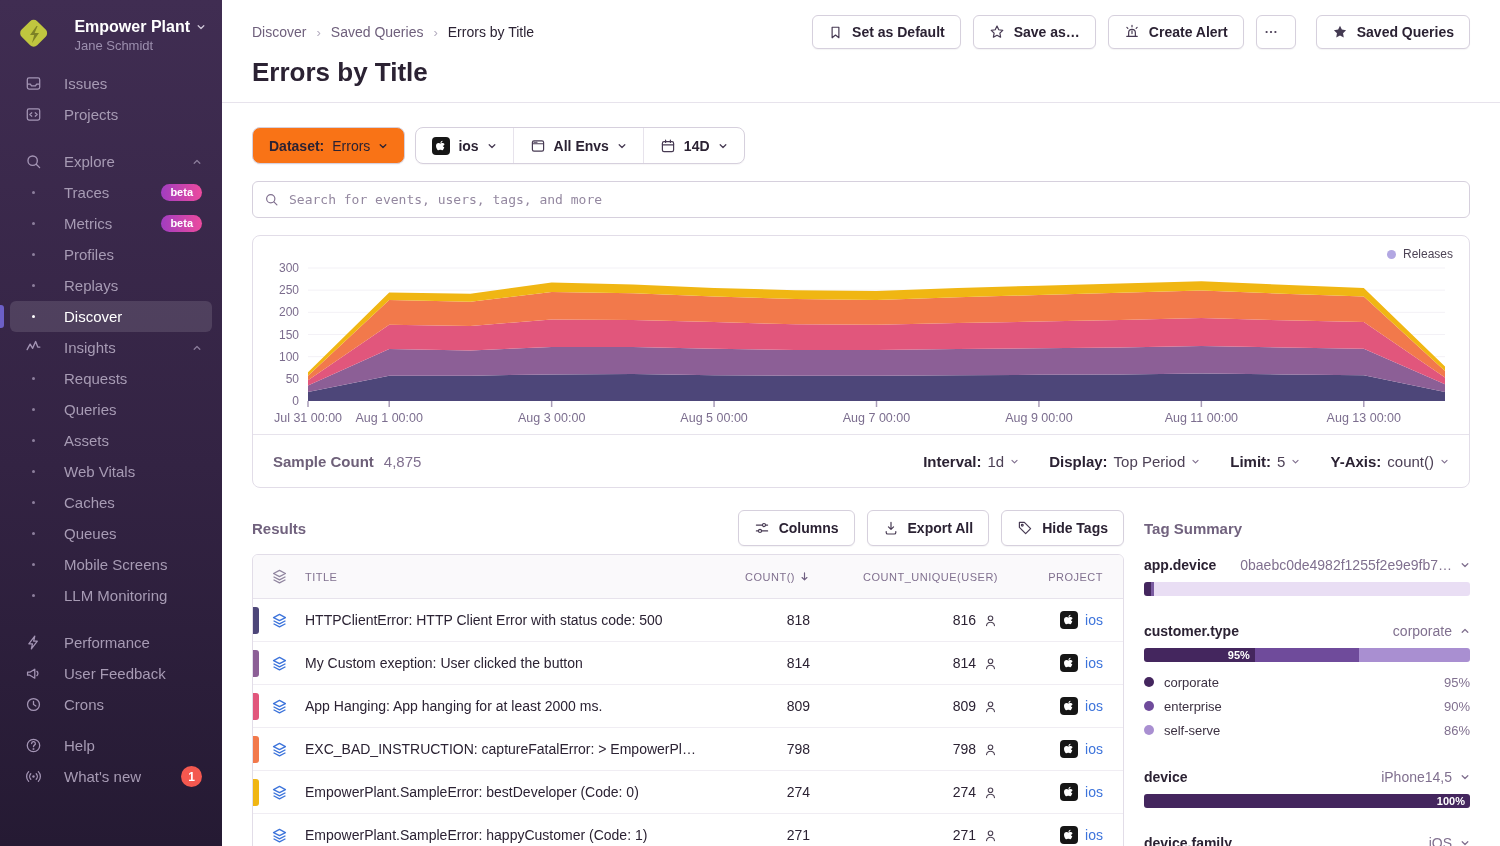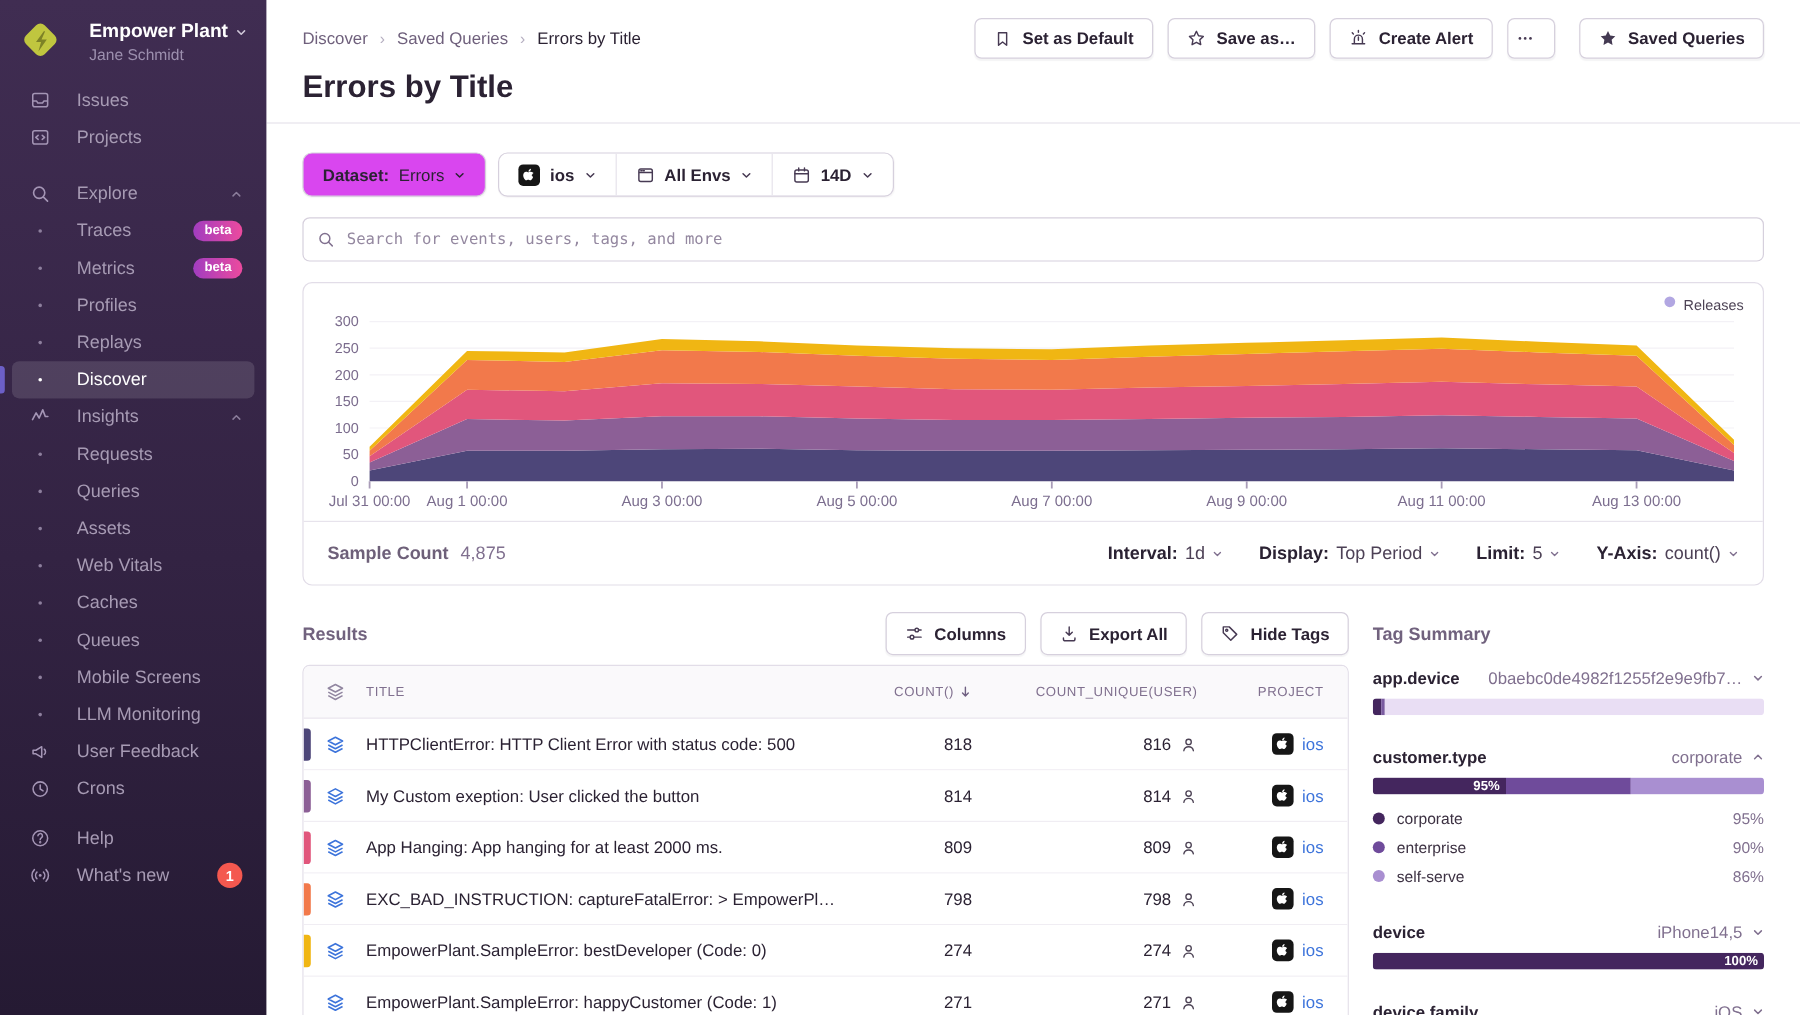--- a/index.html
+++ b/index.html
@@ -37,35 +37,35 @@
 .tb-actions{margin-left:auto;display:flex;align-items:center;gap:12px}
 .btn{display:inline-flex;align-items:center;gap:9px;height:34px;padding:0 15px;background:#fff;border:1px solid #d6d0dd;border-radius:6px;font-size:14px;font-weight:700;color:#2b2233;cursor:pointer;box-shadow:0 1px 1px rgba(43,34,51,0.05);font-family:inherit}
 .btn .ico{color:#473a53}
 .btn.icon-only{width:40px;padding:0;justify-content:center}
 .btn.saved{margin-left:8px}
 .page-title{margin-top:8px;font-size:26px;line-height:30px;font-weight:700;color:#2b2233;padding-bottom:15px}
 .topbar-divider{border-bottom:1px solid #e7e3ec}
 .content{padding:0 30px;flex:1;overflow:hidden}
 
 .filter-row{margin-top:24px;display:flex;align-items:center;gap:10px}
-.pill-btn{display:inline-flex;align-items:center;gap:8px;height:37px;padding:0 16px;background:#d946ef;border:1px solid #d6d0dd;border-radius:8px;font-size:14px;cursor:pointer;box-shadow:0 1px 1px rgba(43,34,51,0.04)}
+.pill-btn{display:inline-flex;align-items:center;gap:8px;height:37px;padding:0 16px;background:#f97316;border:1px solid #d6d0dd;border-radius:8px;font-size:14px;cursor:pointer;box-shadow:0 1px 1px rgba(43,34,51,0.04)}
 .pill-btn b{font-weight:700}
 .seg-group{display:inline-flex;height:37px;background:#fff;border:1px solid #d6d0dd;border-radius:8px;box-shadow:0 1px 1px rgba(43,34,51,0.04);overflow:hidden}
 .seg{display:inline-flex;align-items:center;gap:8px;padding:0 16px;font-size:14px;font-weight:700;cursor:pointer}
 .seg + .seg{border-left:1px solid #e7e3ec}
 .seg .ico{color:#473a53}
 .chev{color:#2b2233}
 
 .search-wrap{margin-top:17px;position:relative}
 .search-wrap .ico{position:absolute;left:12px;top:11px;color:#80708f}
 .search-input{width:100%;height:37px;border:1px solid #d6d0dd;border-radius:6px;padding:0 12px 0 36px;font-size:13px;font-family:"DejaVu Sans Mono",monospace;color:#7f1d1d;outline:none;background:#fff}
 .search-input::placeholder{color:#9488a0}
 
 .chart-card{margin-top:17px;border:1px solid #e2dde8;border-radius:8px;background:#fff;position:relative}
-.legend{position:absolute;top:11px;right:16px;display:flex;gap:7px;font-size:12px;color:#4d4355}
+.legend{position:absolute;top:11px;right:16px;display:flex;align-items:center;gap:7px;font-size:12px;color:#4d4355}
 .legend-dot{width:9px;height:9px;border-radius:50%}
 .chart-plot{height:198px;overflow:hidden}
 .chart-footer{height:53px;border-top:1px solid #e7e3ec;display:flex;align-items:center;padding:0 20px;font-size:15px}
 .sample{display:flex;align-items:baseline;gap:10px}
 .sample .lbl{font-weight:700;color:#6e6079}
 .sample .val{color:#80708f}
 .cf-controls{margin-left:auto;display:flex;align-items:center;gap:30px}
 .cf-item{display:flex;align-items:center;gap:6px;cursor:pointer}
 .cf-item .lbl{font-weight:700;color:#2b2233}
 .cf-item .val{color:#4d4156}
@@ -251,20 +251,28 @@
         <span class="nav-ico ico">
           <i class="dot-b"></i>
         </span>
         <span class="nav-label">Mobile Screens</span>
       </div>
       <div class="nav-item sub">
         <span class="nav-ico ico">
           <i class="dot-b"></i>
         </span>
         <span class="nav-label">LLM Monitoring</span>
+      </div>
+      <div class="nav-item gap">
+        <span class="nav-ico ico">
+          <svg width="17" height="17" viewBox="0 0 20 20" fill="none" stroke="currentColor" stroke-width="1.5" stroke-linejoin="round">
+            <path d="M11.5 2.5L4.5 11.5h4.3L7.5 17.5l7-9h-4.3z"></path>
+          </svg>
+        </span>
+        <span class="nav-label">Performance</span>
       </div>
       <div class="nav-item">
         <span class="nav-ico ico">
           <svg width="17" height="17" viewBox="0 0 20 20" fill="none" stroke="currentColor" stroke-width="1.5" stroke-linejoin="round">
             <path d="M3 8.5v3.5h2.8l5.7 3.5V5L5.8 8.5H3z"></path>
             <path d="M14 7.5c1.6 1.1 1.6 4 0 5" stroke-linecap="round"></path>
           </svg>
         </span>
         <span class="nav-label">User Feedback</span>
       </div>

